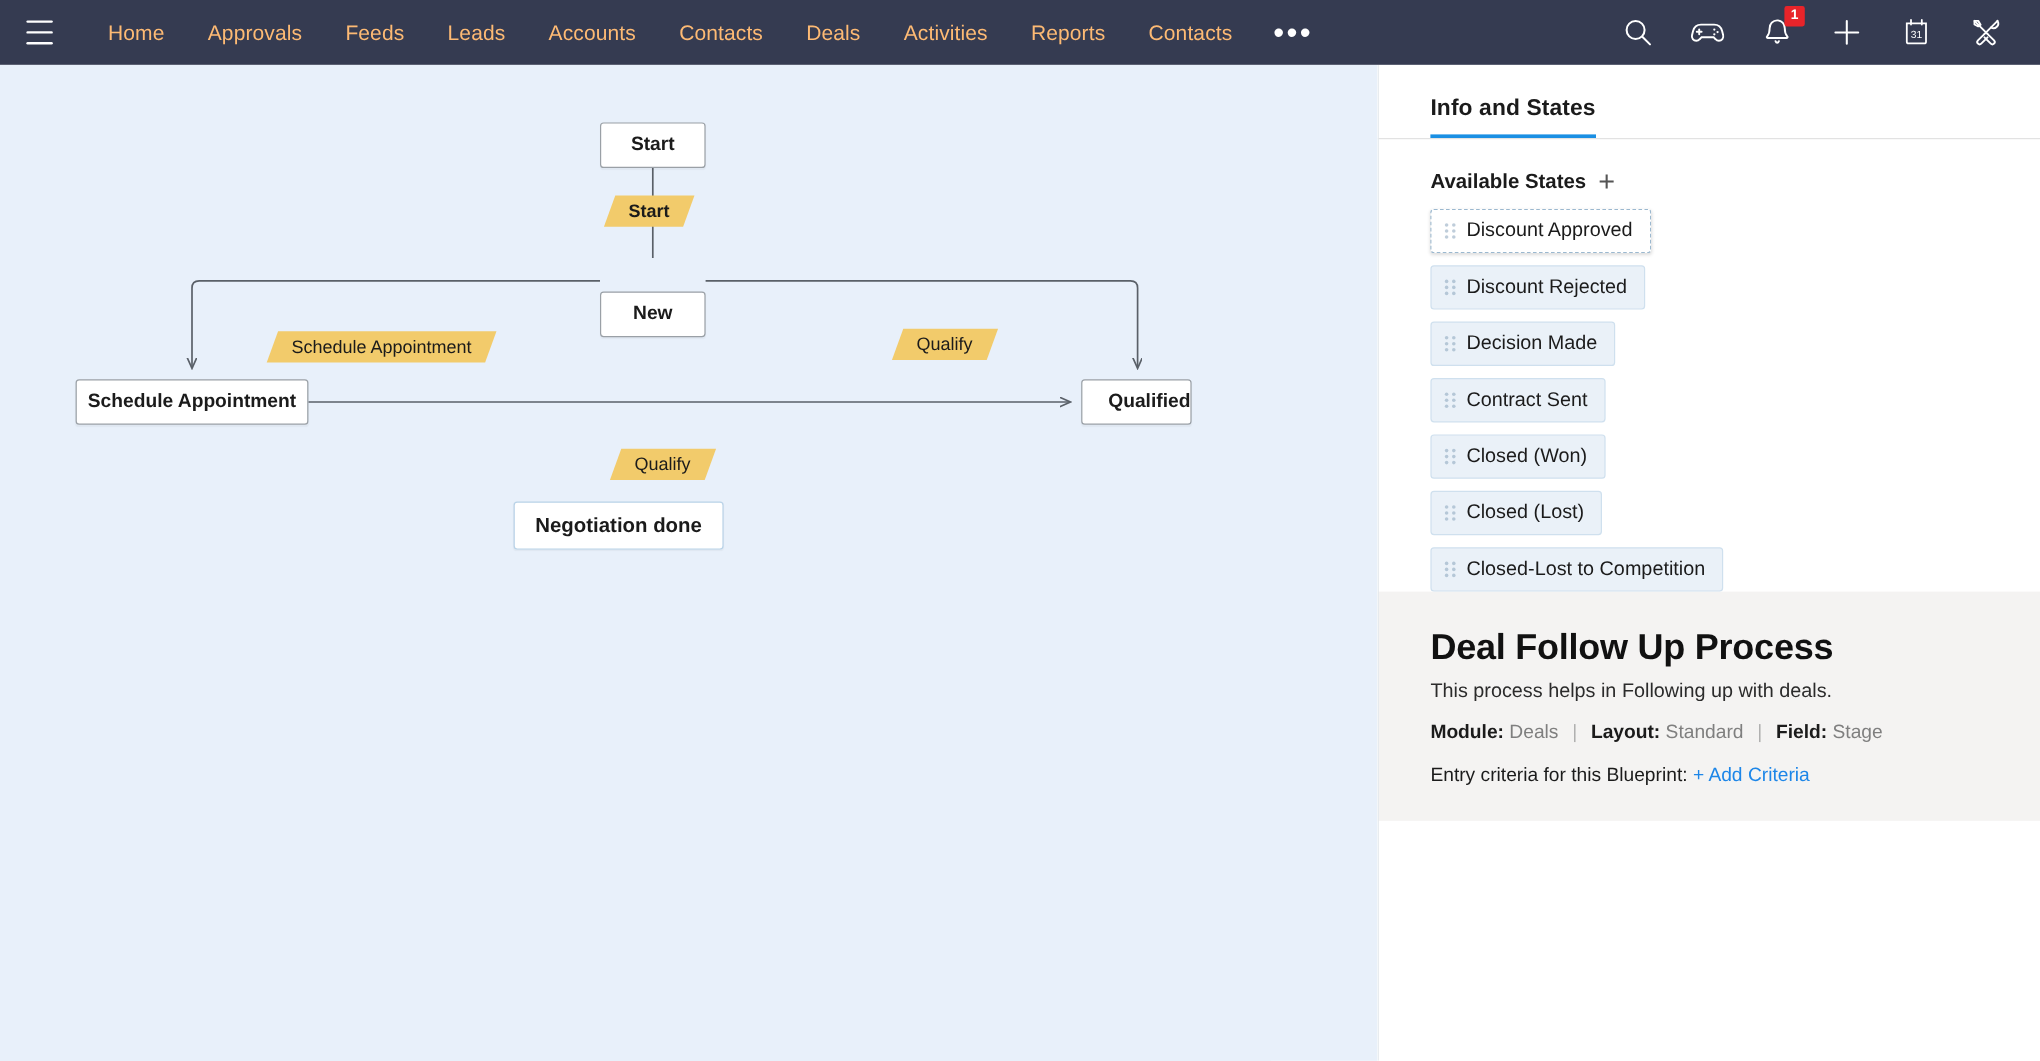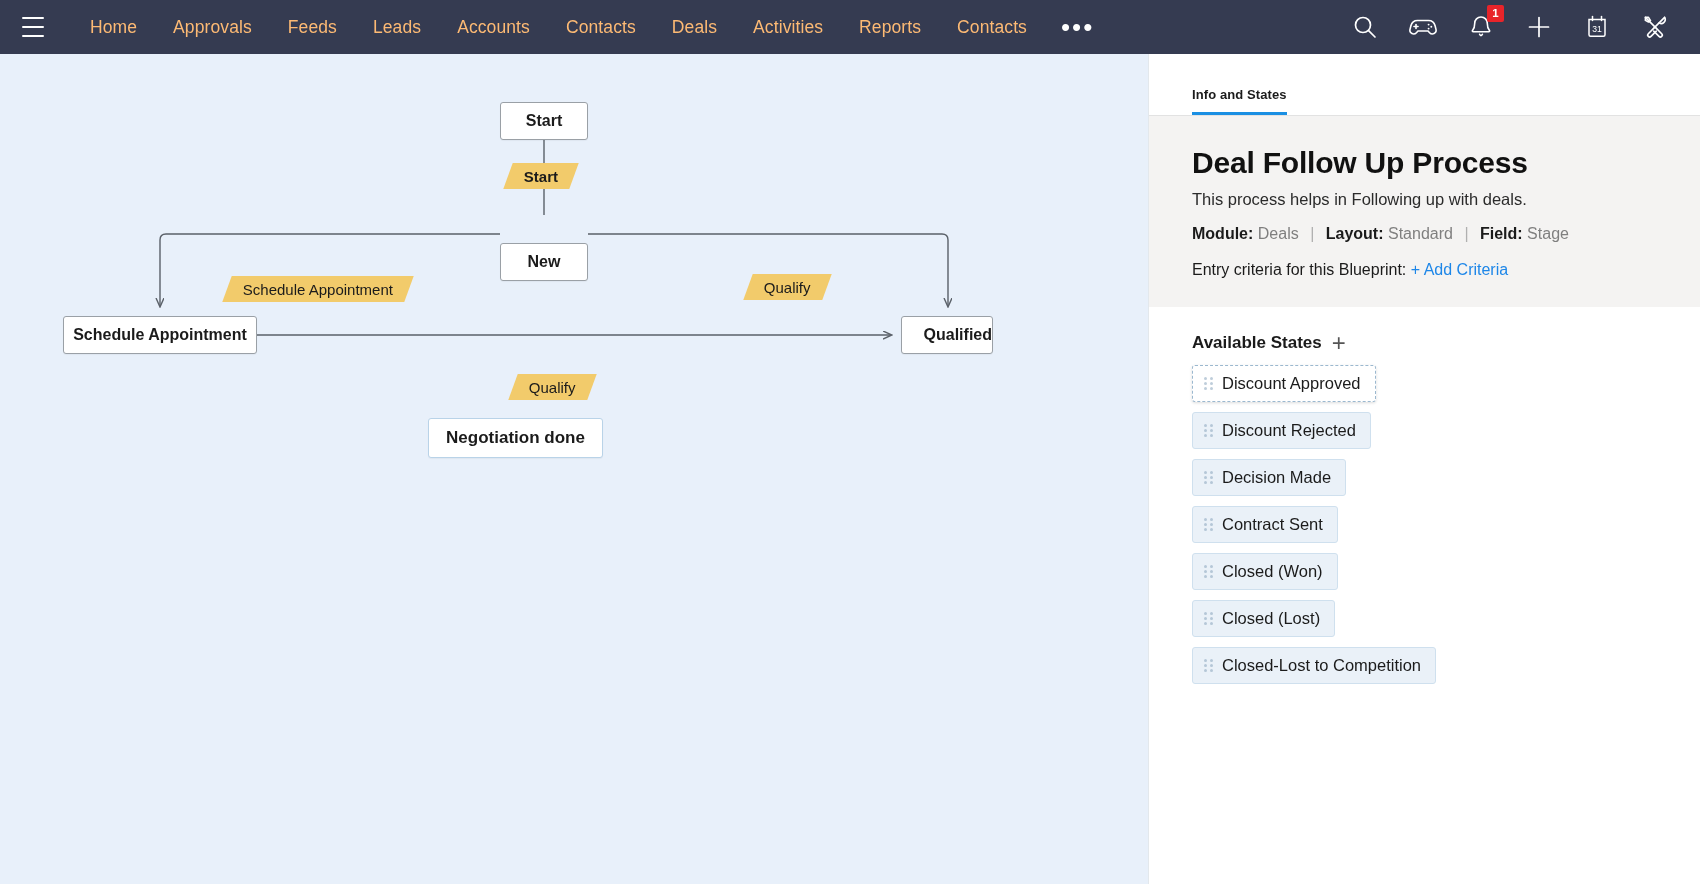--- a/index.html
+++ b/index.html
@@ -114,21 +114,21 @@
     overflow: hidden;
   }
   #panel-tabs {
     height: 62px;
     border-bottom: 1px solid #e2e2e2;
     display: flex; align-items: flex-end;
     padding-left: 44px;
     background:#fff;
   }
   #tab-info {
-    font-size: 13px;
+    font-size: 19px;
     font-weight: bold;
     color: #1b1b1b;
     padding-bottom: 10px;
     border-bottom: 3px solid #1a8fe3;
     cursor: pointer;
     letter-spacing:.1px;
   }
   #info-block {
     background: #f4f3f2;
     padding: 30px 44px 28px 44px;
@@ -314,20 +314,114 @@
   <div class="trans" style="left:513px;top:320px;">
     <span>Qualify</span>
   </div>
 </div>
 
 <div id="panel">
   <div id="panel-edge"></div>
 
   <div id="panel-tabs">
     <div id="tab-info">Info and States</div>
+  </div>
+
+  <div id="states-block">
+    <div id="states-head">
+      <span id="states-title">Available States</span>
+      <span id="states-add">+</span>
+    </div>
+    <div id="states-list">
+
+      <div class="state-chip dragging">
+        <span class="grip">
+            <i></i>
+            <i></i>
+            <i></i>
+            <i></i>
+            <i></i>
+            <i></i>
+          </span>
+        <span>Discount Approved</span>
+      </div>
+
+      <div class="state-chip">
+        <span class="grip">
+            <i></i>
+            <i></i>
+            <i></i>
+            <i></i>
+            <i></i>
+            <i></i>
+          </span>
+        <span>Discount Rejected</span>
+      </div>
+
+      <div class="state-chip">
+        <span class="grip">
+            <i></i>
+            <i></i>
+            <i></i>
+            <i></i>
+            <i></i>
+            <i></i>
+          </span>
+        <span>Decision Made</span>
+      </div>
+
+      <div class="state-chip">
+        <span class="grip">
+            <i></i>
+            <i></i>
+            <i></i>
+            <i></i>
+            <i></i>
+            <i></i>
+          </span>
+        <span>Contract Sent</span>
+      </div>
+
+      <div class="state-chip">
+        <span class="grip">
+            <i></i>
+            <i></i>
+            <i></i>
+            <i></i>
+            <i></i>
+            <i></i>
+          </span>
+        <span>Closed (Won)</span>
+      </div>
+
+      <div class="state-chip">
+        <span class="grip">
+            <i></i>
+            <i></i>
+            <i></i>
+            <i></i>
+            <i></i>
+            <i></i>
+          </span>
+        <span>Closed (Lost)</span>
+      </div>
+
+      <div class="state-chip">
+        <span class="grip">
+            <i></i>
+            <i></i>
+            <i></i>
+            <i></i>
+            <i></i>
+            <i></i>
+          </span>
+        <span>Closed-Lost to Competition</span>
+      </div>
+
+    </div>
   </div>
 
   <div id="info-block">
     <h1 id="bp-title">Deal Follow Up Process</h1>
     <p id="bp-desc">This process helps in Following up with deals.</p>
     <div id="bp-meta">
       <span class="k">Module:</span>
       <span class="v">Deals</span>
       <span class="sep">|</span>
       <span class="k">Layout:</span>
@@ -335,107 +429,13 @@
       <span class="sep">|</span>
       <span class="k">Field:</span>
       <span class="v">Stage</span>
     </div>
     <div id="bp-entry">
       <span>Entry criteria for this Blueprint:</span>
       <a>+ Add Criteria</a>
     </div>
   </div>
 
-  <div id="states-block">
-    <div id="states-head">
-      <span id="states-title">Available States</span>
-      <span id="states-add">+</span>
-    </div>
-    <div id="states-list">
-
-      <div class="state-chip dragging">
-        <span class="grip">
-            <i></i>
-            <i></i>
-            <i></i>
-            <i></i>
-            <i></i>
-            <i></i>
-          </span>
-        <span>Discount Approved</span>
-      </div>
-
-      <div class="state-chip">
-        <span class="grip">
-            <i></i>
-            <i></i>
-            <i></i>
-            <i></i>
-            <i></i>
-            <i></i>
-          </span>
-        <span>Discount Rejected</span>
-      </div>
-
-      <div class="state-chip">
-        <span class="grip">
-            <i></i>
-            <i></i>
-            <i></i>
-            <i></i>
-            <i></i>
-            <i></i>
-          </span>
-        <span>Decision Made</span>
-      </div>
-
-      <div class="state-chip">
-        <span class="grip">
-            <i></i>
-            <i></i>
-            <i></i>
-            <i></i>
-            <i></i>
-            <i></i>
-          </span>
-        <span>Contract Sent</span>
-      </div>
-
-      <div class="state-chip">
-        <span class="grip">
-            <i></i>
-            <i></i>
-            <i></i>
-            <i></i>
-            <i></i>
-            <i></i>
-          </span>
-        <span>Closed (Won)</span>
-      </div>
-
-      <div class="state-chip">
-        <span class="grip">
-            <i></i>
-            <i></i>
-            <i></i>
-            <i></i>
-            <i></i>
-            <i></i>
-          </span>
-        <span>Closed (Lost)</span>
-      </div>
-
-      <div class="state-chip">
-        <span class="grip">
-            <i></i>
-            <i></i>
-            <i></i>
-            <i></i>
-            <i></i>
-            <i></i>
-          </span>
-        <span>Closed-Lost to Competition</span>
-      </div>
-
-    </div>
-  </div>
-
 </div>
 
 </body></html>

